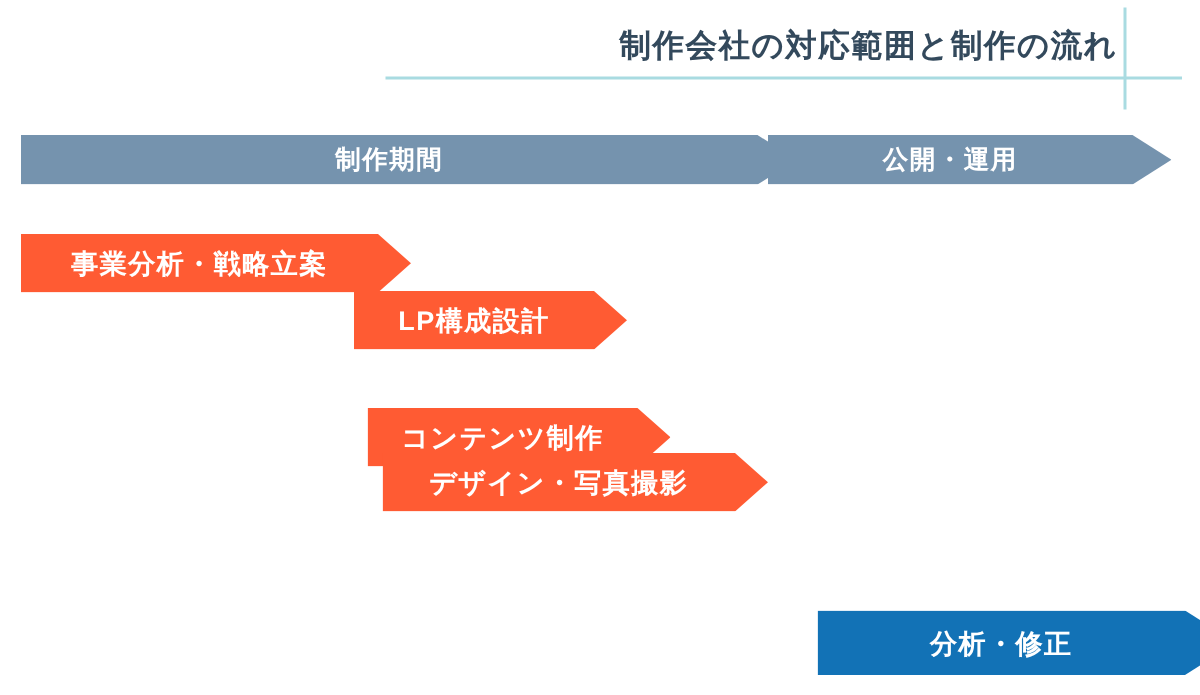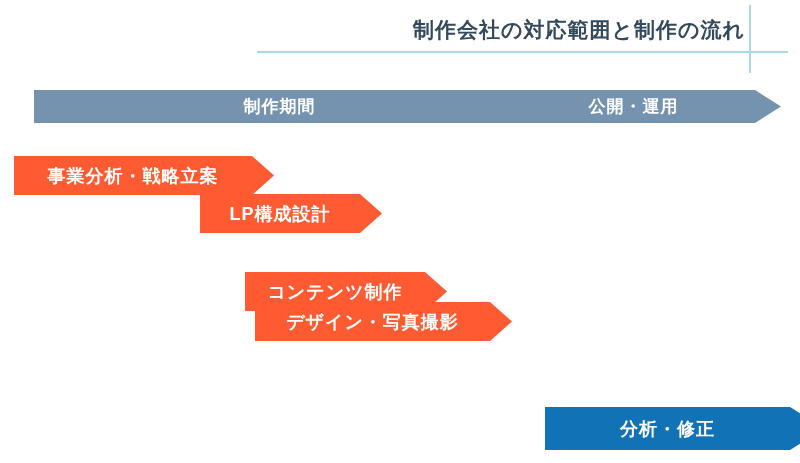--- a/index.html
+++ b/index.html
@@ -71,21 +71,21 @@
   }
   
   .arrow-final {
     height: 43px;
     font-size: 18px;
     clip-path: polygon(0 0, calc(100% - 34px) 0, 100% 50%, calc(100% - 34px) 100%, 0 100%);
     padding-right: 34px;
   }
 
   
-  .phase1 { left: 14px;  top: 90px;  width: 491px; margin-left: 20px; }
+  .phase1 { left: 14px;  top: 90px;  width: 491px; }
   .phase2 { left: 512px; top: 90px;  width: 243px; }
   .step1  { left: 14px;  top: 156px; width: 238px; }
   .step2  { left: 200px; top: 194px; width: 160px; }
   .step3  { left: 245px; top: 248px; width: 180px; margin-top: 24px; }
   .step4  { left: 255px; top: 302px; width: 235px; }
   .step5  { left: 353px; top: 356px; width: 160px; }
   .final1 { left: 545px; top: 407px; width: 245px; }
 </style>
 </head>
 <body>
@@ -97,21 +97,21 @@
   <div class="h-line" style="background-color: rgb(169, 219, 225);"></div>
 
   <div class="v-line" style="background-color: rgb(169, 219, 225);"></div>
 
   <div class="arrow arrow-phase phase1" style="background-color: rgb(117, 147, 174);">制作期間</div>
 
   <div class="arrow arrow-phase phase2" style="background-color: rgb(117, 147, 174);">公開・運用</div>
 
   <div class="arrow arrow-step step1" style="background-color: rgb(255, 91, 51);">事業分析・戦略立案</div>
 
-  <div class="arrow arrow-step step2" style="background-color: rgb(255, 91, 51);">LP構成設計</div>
+  <div class="arrow arrow-step step2" style="background-color: rgb(255, 91, 51); margin-left: 36px;">LP構成設計</div>
 
   <div class="arrow arrow-step step3" style="background-color: rgb(255, 91, 51);">コンテンツ制作</div>
 
   <div class="arrow arrow-step step4" style="background-color: rgb(255, 91, 51); font-family: Liberation Serif, serif;">デザイン・写真撮影</div>
 
 
   <div class="arrow arrow-final final1" style="background-color: rgb(18, 114, 182);">分析・修正</div>
 
 </div>
 

